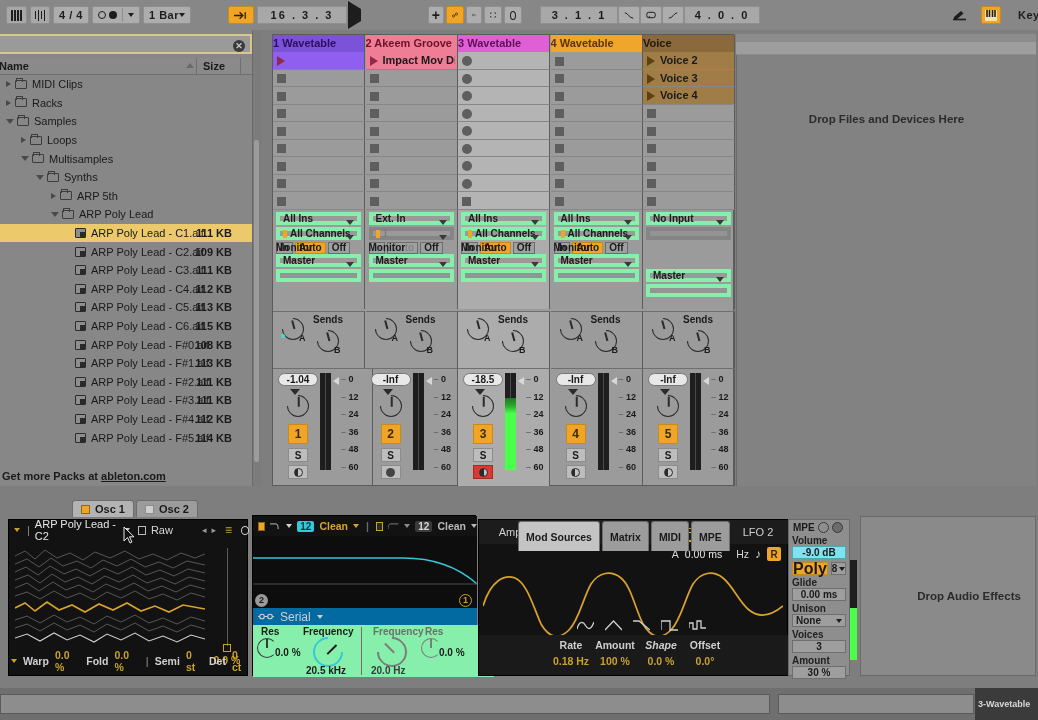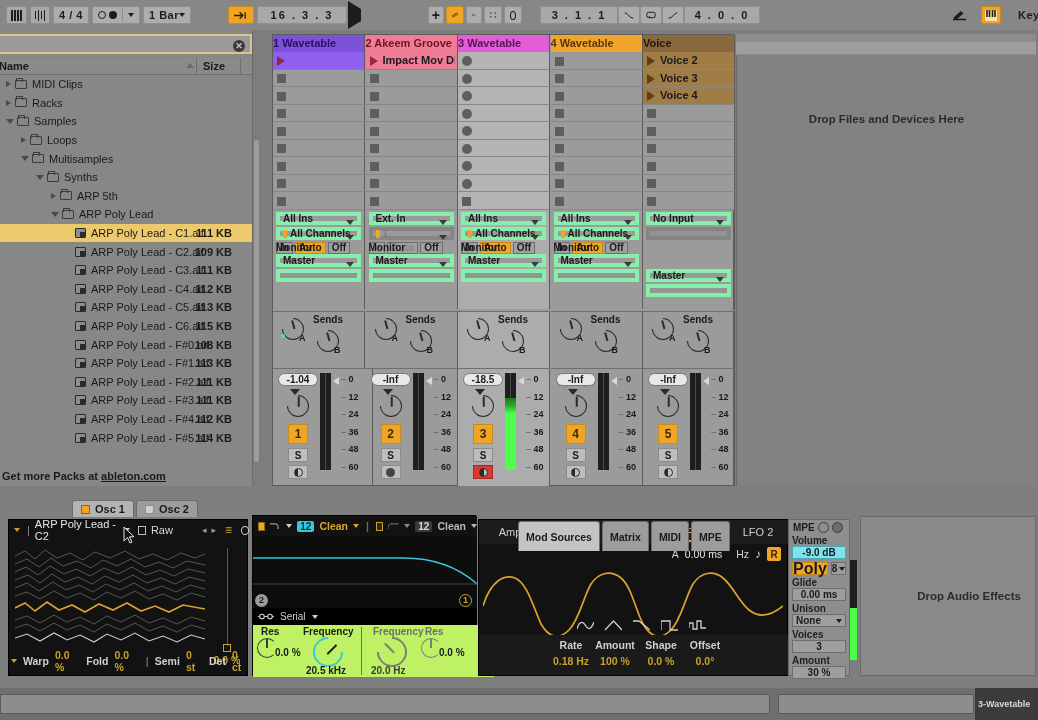--- a/index.html
+++ b/index.html
@@ -105,22 +105,22 @@
   .osc { position:absolute; left:8px; top:31px; width:240px; height:157px; background:#121212; border:1px solid #000;}
   .osc-hd { position:absolute; left:0; top:0; width:240px; height:20px; display:flex; align-items:center; color:#d9d9d9; font-size:11px; gap:5px; padding-left:5px;}
   .osc-name { color:#e6e6e6; font-size:11px; }
   .osc-canvas { position:absolute; left:6px; top:22px; width:190px; height:105px;}
   .osc-ft { position:absolute; left:0; bottom:2px; width:240px; color:#c9a227; font-size:10.5px; font-weight:bold; display:flex; align-items:center; gap:6px; padding-left:2px;}
   .osc-ft .lbl { color:#cfcfcf; font-weight:bold;}
   .filt { position:absolute; left:252px; top:27px; width:224px; height:161px; background:#171717; border:1px solid #000;}
   .filt-hd { position:absolute; left:0; top:0; width:224px; height:20px; display:flex; align-items:center; gap:5px; padding-left:5px; color:#d2d2d2; font-size:10.5px; font-weight:bold; background:#121212;}
   .chip { background:#36c8d8; color:#06353a; font-weight:bold; font-size:10px; padding:0 3px; border-radius:2px;}
   .filt-graph { position:absolute; left:0; top:20px; width:224px; height:72px; background:#0d0d0d;}
-  .serialbar { position:absolute; left:0; top:92px; width:224px; height:17px; background:#000000; color:#cfcfcf; font-size:10px; display:flex; align-items:center; gap:6px; padding-left:5px;}
-  .filt-ctl { position:absolute; left:0; top:109px; width:241px; height:52px; background:#bef264;}
+  .serialbar { position:absolute; left:0; top:92px; width:224px; height:17px; background:#0369a1; color:#cfcfcf; font-size:12px; display:flex; align-items:center; gap:6px; padding-left:5px;}
+  .filt-ctl { position:absolute; left:0; top:109px; width:241px; height:52px; background:#86efac;}
   .lfo { position:absolute; left:478px; top:31px; width:310px; height:157px; background:#121212; border:1px solid #000;}
   .modtabs { position:absolute; left:518px; top:-11px; display:flex; gap:2px; z-index:3;}
   .modtab { background:#9c9c9c; border:1px solid #6c6c6c; border-bottom:none; border-radius:3px 3px 0 0; height:30px; padding:0 7px; display:flex; align-items:center; font-size:10.5px; font-weight:bold;margin-top:44px;}
   .modtab.active { background:#c4c4c4;}
   .lfo-srcs { position:absolute; left:0; top:0; width:310px; height:24px; background:#1c1c1c; display:flex; align-items:center; color:#cfcfcf; font-size:11px;}
   .lfo-srcs div { flex:1; text-align:center; position:relative; }
   .lfo-srcs div.on { color:#e2b44e; }
   .lfo-srcs div.on:after{content:"";position:absolute;left:14%;right:14%;bottom:-4px;height:2px;background:#d9a22e;}
   .lfo-row { position:absolute; right:6px; top:27px; display:flex; align-items:center; gap:6px; color:#d4d4d4; font-size:10.5px;}
   .rbtn { background:#f0a526; color:#3a2a06; font-weight:bold; font-size:10px; width:14px; height:14px; display:flex; align-items:center; justify-content:center; border-radius:2px;}
@@ -1008,21 +1008,21 @@
           </svg>
         <svg width="17" height="11" viewBox="0 0 17 11">
             <path d="M0 8V3h4v6h4V1h4v7h5" stroke="#cfcfcf" stroke-width="1.3" fill="none"></path>
           </svg>
       </div>
       <div class="lfo-ft">
         <div style="position:absolute;left:62px;top:4px;width:60px;text-align:center;color:#cfcfcf;">Rate</div>
         <div style="position:absolute;left:62px;top:20px;width:60px;text-align:center;">0.18 Hz</div>
         <div style="position:absolute;left:106px;top:4px;width:60px;text-align:center;color:#cfcfcf;">Amount</div>
         <div style="position:absolute;left:106px;top:20px;width:60px;text-align:center;">100 %</div>
-        <div style="position:absolute;left:152px;top:4px;width:60px;text-align:center;color:#cfcfcf;">Shape</div>
+        <div style="position:absolute;left:152px;top:4px;width:60px;text-align:center;color:#cfcfcf;font-style:italic;">Shape</div>
         <div style="position:absolute;left:152px;top:20px;width:60px;text-align:center;">0.0 %</div>
         <div style="position:absolute;left:196px;top:4px;width:60px;text-align:center;color:#cfcfcf;">Offset</div>
         <div style="position:absolute;left:196px;top:20px;width:60px;text-align:center;">0.0°</div>
       </div>
     </div>
 
     <div class="glob">
       <div style="display:flex;align-items:center;gap:3px;padding:2px 0 0 4px;">
         <span style="font-size:10px;font-weight:bold;">MPE</span>
         <span style="width:11px;height:11px;border:1.2px solid #3a3a3a;border-radius:50%;"></span>

